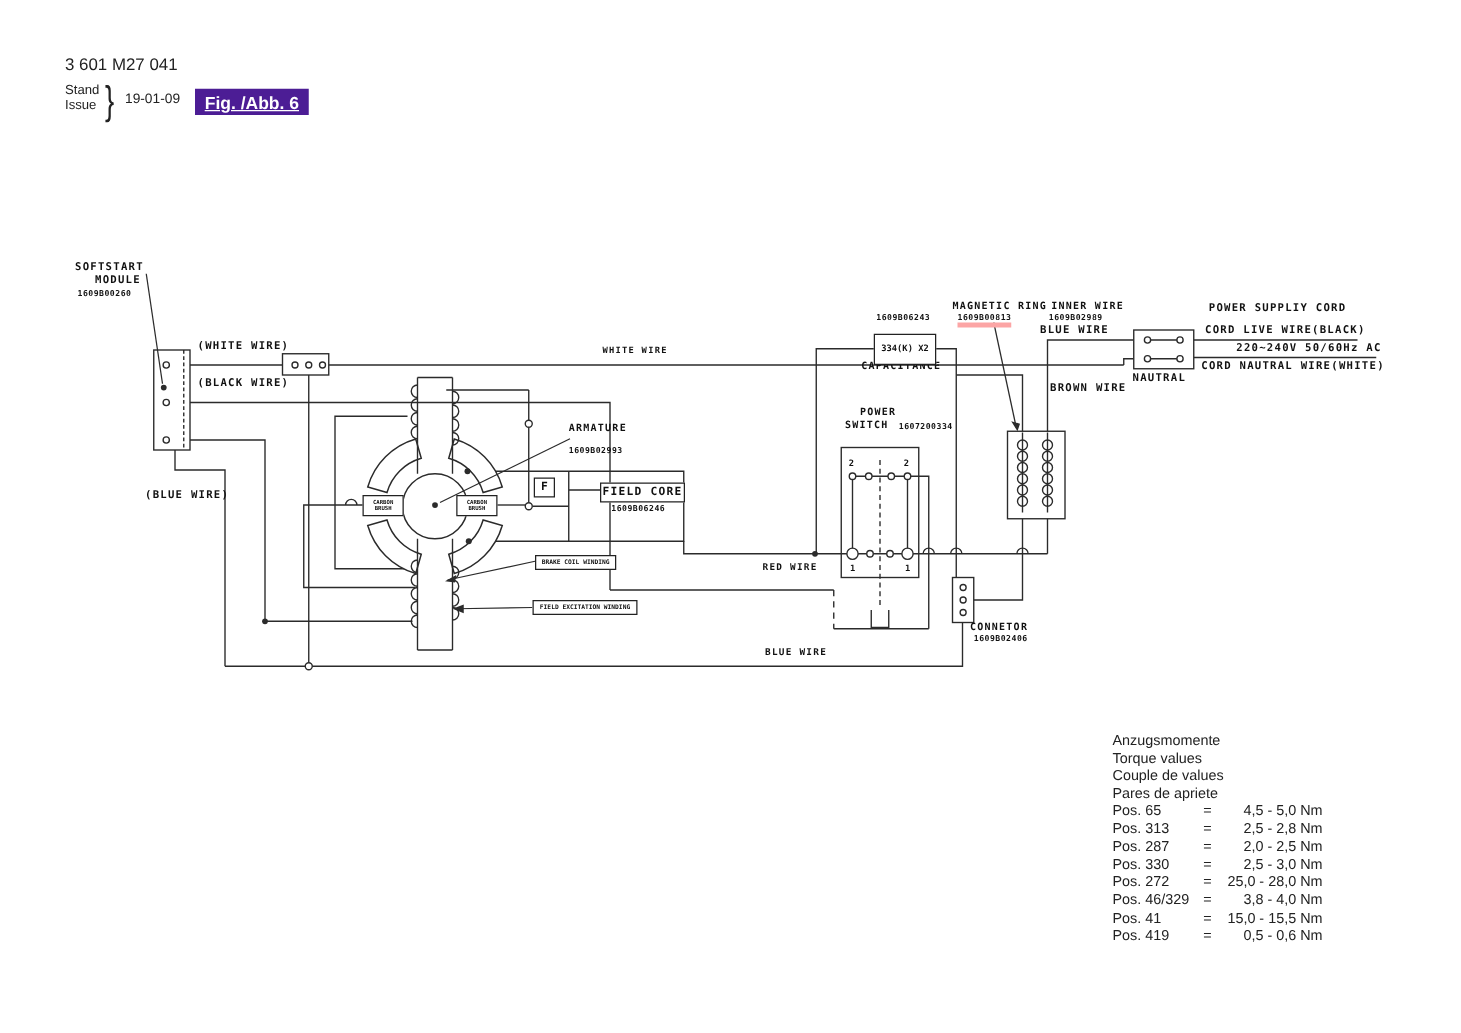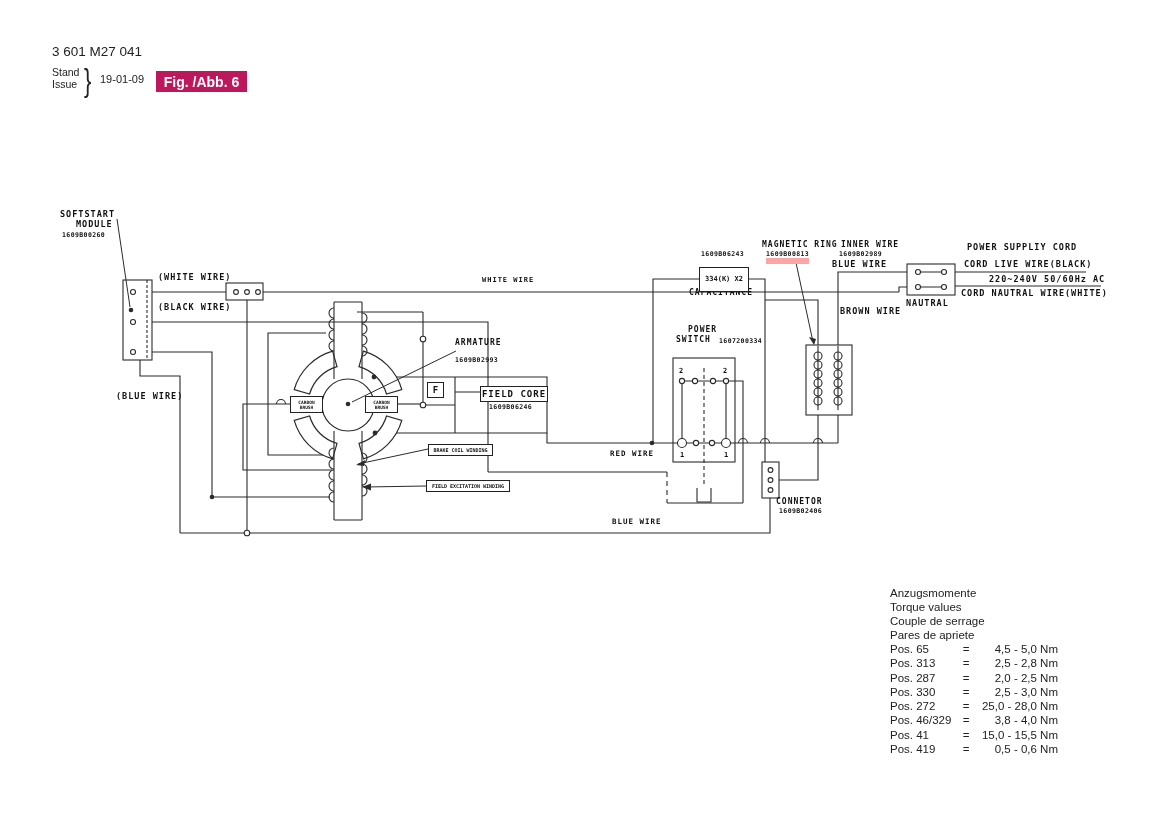--- a/index.html
+++ b/index.html
@@ -6,28 +6,28 @@
   #stage{position:relative;width:1169px;height:826px;background:#ffffff;font-family:"Liberation Sans",sans-serif;color:#1a1a1a;}
   svg.wires{position:absolute;left:0;top:0;}
   .lbl{position:absolute;font-family:"DejaVu Sans Mono",monospace;color:#111;white-space:nowrap;letter-spacing:1px;font-size:8px;font-weight:bold;}
   .lbl.small{font-size:6.5px;letter-spacing:0.4px;}
   .lbl.mid{font-size:8.5px;}
   .boxlbl{position:absolute;font-family:"DejaVu Sans Mono",monospace;color:#111;background:#fff;border:1px solid #222;text-align:center;white-space:nowrap;font-weight:bold;}
   .hdr-product{position:absolute;left:52px;top:44px;font-size:13.5px;color:#222;}
   .hdr-stand{position:absolute;left:52px;top:66px;font-size:10.5px;color:#222;line-height:12px;}
   .hdr-brace{position:absolute;left:84px;top:62px;font-size:22px;color:#222;transform:scaleY(1.45);transform-origin:top;}
   .hdr-date{position:absolute;left:100px;top:73px;font-size:11px;color:#222;}
-  .figbox{position:absolute;left:156px;top:71px;width:91px;height:21px;background:#be185d;color:#fff;font-size:14px;font-weight:bold;display:flex;align-items:center;justify-content:center;}
+  .figbox{position:absolute;left:156px;top:71px;width:91px;height:21px;background:#4c1d95;color:#fff;font-size:14px;font-weight:bold;display:flex;align-items:center;justify-content:center;text-decoration:underline;}
   .footer{position:absolute;left:52px;top:723px;font-size:11.5px;line-height:14px;color:#222;}
   .torque{position:absolute;left:890px;top:586px;font-size:11.5px;color:#222;}
   .torque .head{line-height:14px;}
   .trow{display:grid;grid-template-columns:68px 16px 84px;line-height:14.3px;}
   .trow .tv{text-align:right;}
   .trow .te{text-align:center;}
-  .underl{border-bottom:6px solid #fca5a5;padding-bottom:0px;}
+  .underl{border-bottom:4px solid #fca5a5;padding-bottom:0px;}
 </style>
 </head>
 <body>
 
 <div id="stage">
 
   <svg class="wires" width="1169" height="826" viewBox="0 0 1169 826">
     <g stroke="#2b2b2b" stroke-width="1.1" fill="none">
 
       <path d="M133,292 H899 M899,292 V287 H907"></path>
@@ -242,21 +242,21 @@
   <div class="lbl mid" style="left:989px;top:274px;">220~240V 50/60Hz AC</div>
   <div class="lbl mid" style="left:961px;top:288px;">CORD NAUTRAL WIRE(WHITE)</div>
   <div class="lbl mid" style="left:906px;top:298px;">NAUTRAL</div>
 
   <div class="lbl" style="left:776px;top:497px;">CONNETOR</div>
   <div class="lbl small" style="left:779px;top:507px;">1609B02406</div>
 
   <div class="torque">
     <div class="head">Anzugsmomente</div>
     <div class="head">Torque values</div>
-    <div class="head">Couple de serrage</div>
+    <div class="head">Couple de values</div>
     <div class="head">Pares de apriete</div>
     <div class="trow">
         <span>Pos. 65</span>
         <span class="te">=</span>
         <span class="tv">4,5 -  5,0 Nm</span>
       </div>
     <div class="trow">
         <span>Pos. 313</span>
         <span class="te">=</span>
         <span class="tv">2,5 -  2,8 Nm</span>

